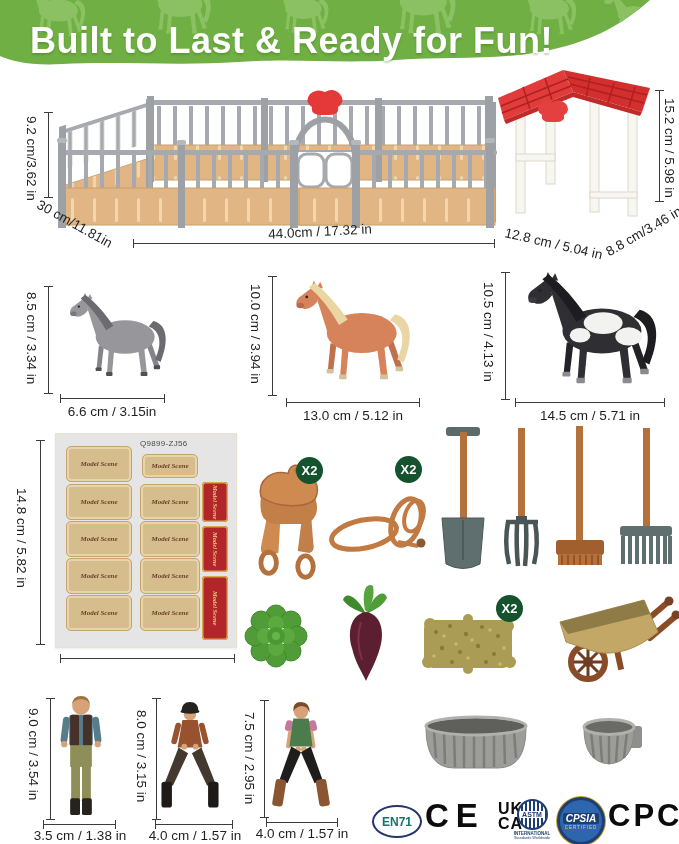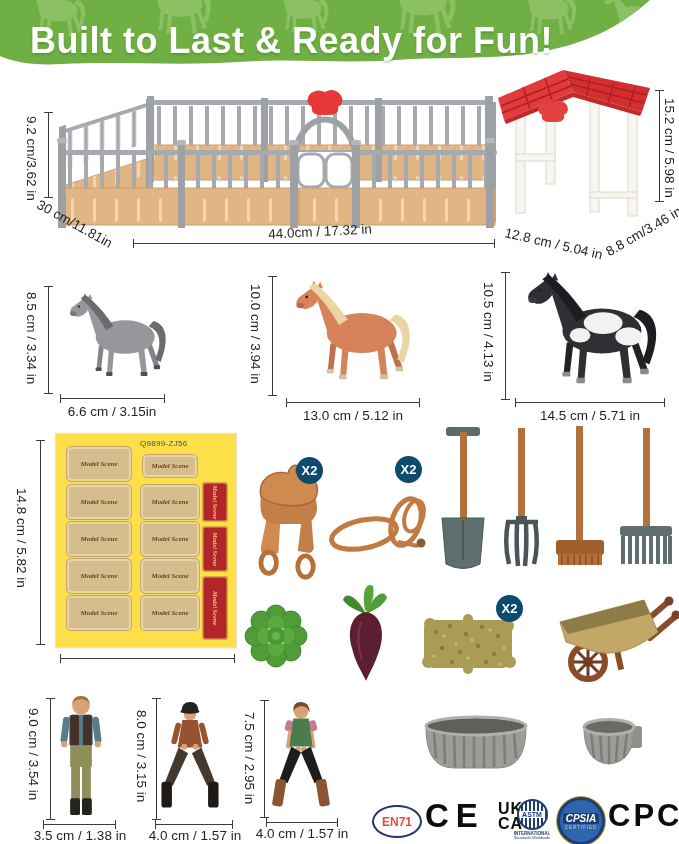--- a/index.html
+++ b/index.html
@@ -14,36 +14,36 @@
   .dimh::before,.dimh::after{content:"";position:absolute;top:-4px;width:1px;height:9px;background:#3c3c3c;}
   .dimh::before{left:0}.dimh::after{right:0}
   
   .lab{position:absolute;color:#1f1f1f;font-size:13.5px;white-space:nowrap;}
   .lab.c{text-align:center;}
   .labv{position:absolute;color:#1f1f1f;font-size:13.5px;white-space:nowrap;writing-mode:vertical-rl;}
   
   .title{position:absolute;left:30px;top:20px;font-size:36px;font-weight:800;color:#fff;
          letter-spacing:0.5px;text-shadow:0 2px 2px rgba(40,90,20,.25);}
   
-  .badge{position:absolute;width:27px;height:27px;border-radius:50%;background:#0c4a6e;
+  .badge{position:absolute;width:27px;height:27px;border-radius:50%;background:#14532d;
          color:#fff;font-weight:700;font-size:13px;display:flex;align-items:center;justify-content:center;}
   
-  .sheet{position:absolute;left:55px;top:433px;width:180px;height:213px;background:#fde047;
+  .sheet{position:absolute;left:55px;top:433px;width:180px;height:213px;background:#e5e5e5;
          border:1px solid #e8e2d0;box-shadow:0 1px 2px rgba(0,0,0,.08);}
   .tanlab{position:absolute;background:#d6bd8e;border:1px solid #c5a470;border-radius:5px;
           box-shadow:inset 0 0 0 2px #e8d4a9;display:flex;align-items:center;justify-content:center;
           font-family:"Liberation Serif",serif;font-style:italic;font-weight:700;font-size:7px;color:#6b4226;}
   .redlab{position:absolute;background:#b1252b;border-radius:4px;box-shadow:inset 0 0 0 1.5px #d9a94a;
           display:flex;align-items:center;justify-content:center;writing-mode:vertical-rl;
           font-family:"Liberation Serif",serif;font-style:italic;font-weight:700;font-size:6.5px;color:#ecc979;}
   .code{position:absolute;left:84px;top:5px;font-size:8px;color:#4a4a4a;letter-spacing:.3px;}
   
   .cert{position:absolute;color:#0c0c0c;}
   .en71{left:372px;top:805px;width:46px;height:29px;border:2px solid #23356b;border-radius:50%;
-        display:flex;align-items:center;justify-content:center;font-size:12px;font-weight:700;color:#ef4444;}
+        display:flex;align-items:center;justify-content:center;font-size:12px;font-weight:700;color:#0f766e;}
   .ce{left:425px;top:797px;font-size:33px;font-weight:700;letter-spacing:7px;}
   .ukca{left:498px;top:801px;font-size:16px;font-weight:800;line-height:15px;letter-spacing:1px;}
   .astm{left:513px;top:799px;width:38px;text-align:center;color:#1d3e73;}
   .astm .globe{width:27px;height:27px;margin:0 auto;border-radius:50%;border:2px solid #1d3e73;
         background:repeating-linear-gradient(90deg,#ffffff 0 2px,#1d3e73 2px 4px);
         display:flex;align-items:center;justify-content:center;}
   .astm .globe span{background:#fff;font-size:7px;font-weight:900;padding:0 1px;color:#1d3e73;}
   .astm .l1{font-size:4.5px;font-weight:700;margin-top:1px;}
   .astm .l2{font-size:3.8px;}
   .cpsia{left:557px;top:797px;width:42px;height:42px;border-radius:50%;background:#2e66ad;

